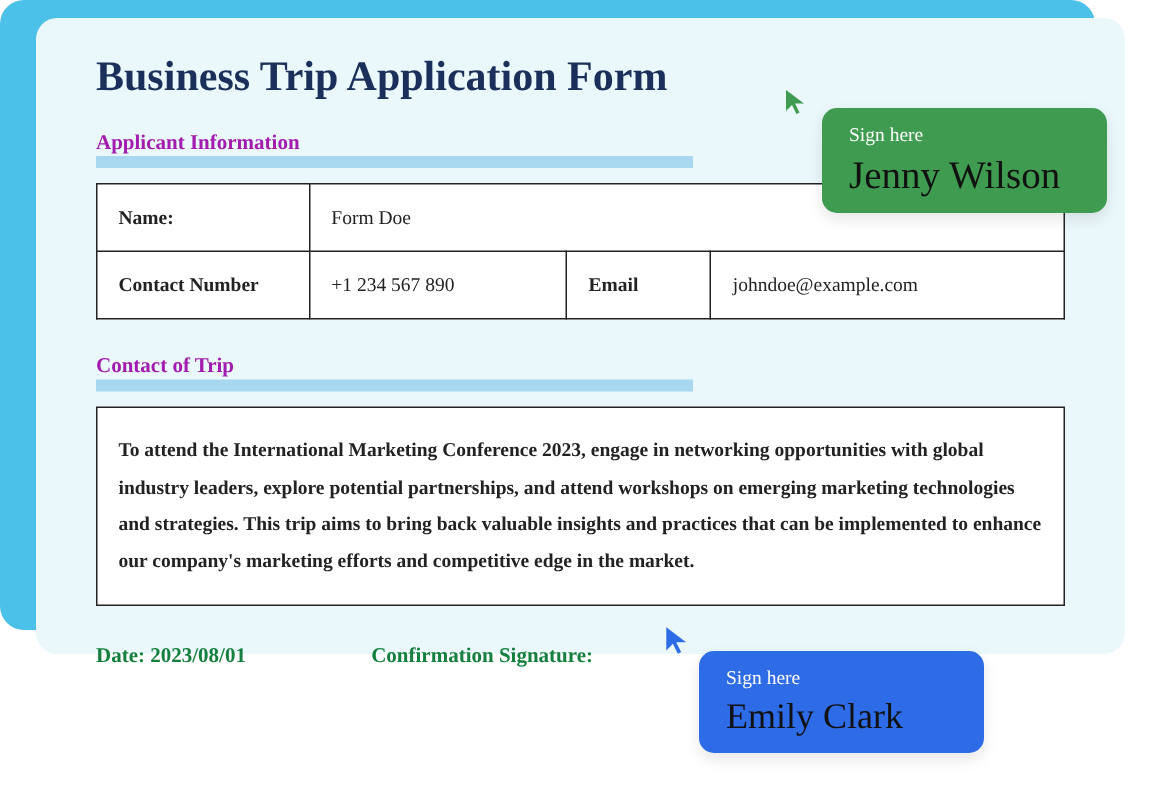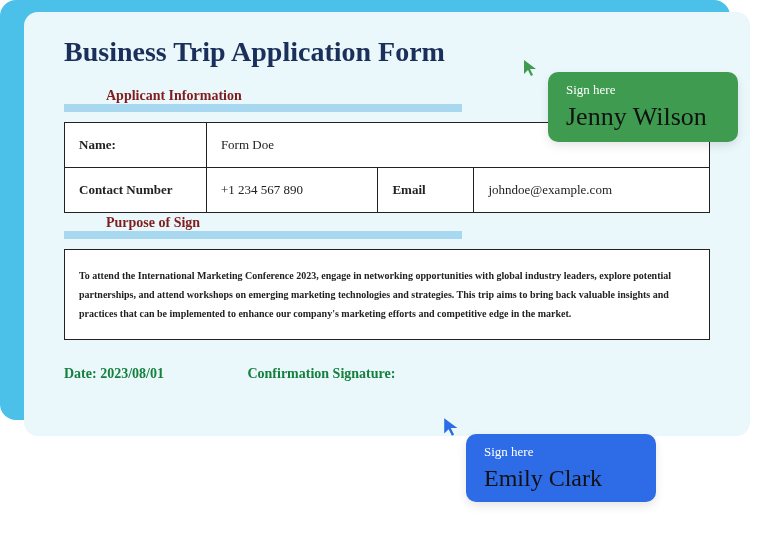--- a/index.html
+++ b/index.html
@@ -32,59 +32,59 @@
   }
   .form-title {
     font-size: 28px;
     font-weight: bold;
     color: #1a2f5a;
     margin-bottom: 18px;
   }
   .section-label {
     font-size: 14px;
     font-weight: bold;
-    color: #7f1d1d;
+    color: #a21caf;
     display: inline-block;
     position: relative;
     margin-bottom: 10px;
-    margin-left: 42px;
   }
   .section-underline {
     height: 8px;
     background: #a8d8ef;
     width: 398px;
     margin-top: -10px;
     margin-bottom: 10px;
   }
   .section-underline.short {
     width: 398px;
   }
   .info-table {
     width: 100%;
     border-collapse: collapse;
     background: #fff;
+    margin-bottom: 22px;
   }
   .info-table td {
     border: 1px solid #222;
     padding: 14px 14px;
     font-size: 13px;
     color: #222;
     font-weight: bold;
     vertical-align: middle;
   }
   .info-table td.value {
     font-weight: normal;
   }
   .row1 td:first-child { width: 22%; }
   .purpose-box {
     width: 100%;
     background: #fff;
     border: 1px solid #222;
     padding: 16px 14px;
-    font-size: 10px;
+    font-size: 13px;
     color: #222;
     line-height: 1.9;
     font-weight: bold;
     margin-bottom: 26px;
   }
   .footer-row {
     font-size: 14px;
     font-weight: bold;
     color: #15803d;
   }
@@ -158,21 +158,21 @@
         <td>Contact Number</td>
         <td class="value">+1 234 567 890</td>
         <td>Email</td>
         <td class="value">johndoe@example.com</td>
       </tr>
     </tbody>
       </table>
   </div>
 
   <div>
-    <div class="section-label">Purpose of Sign</div>
+    <div class="section-label">Contact of Trip</div>
     <div class="section-underline short"></div>
     <div class="purpose-box">To attend the International Marketing Conference 2023, engage in networking opportunities with global industry leaders, explore potential partnerships, and attend workshops on emerging marketing technologies and strategies. This trip aims to bring back valuable insights and practices that can be implemented to enhance our company's marketing efforts and competitive edge in the market.</div>
   </div>
 
   <div class="footer-row">
     <span class="footer-date">
       <span>Date:</span>
       <span>2023/08/01</span>
     </span>
     <span class="footer-sig">Confirmation Signature:</span>

